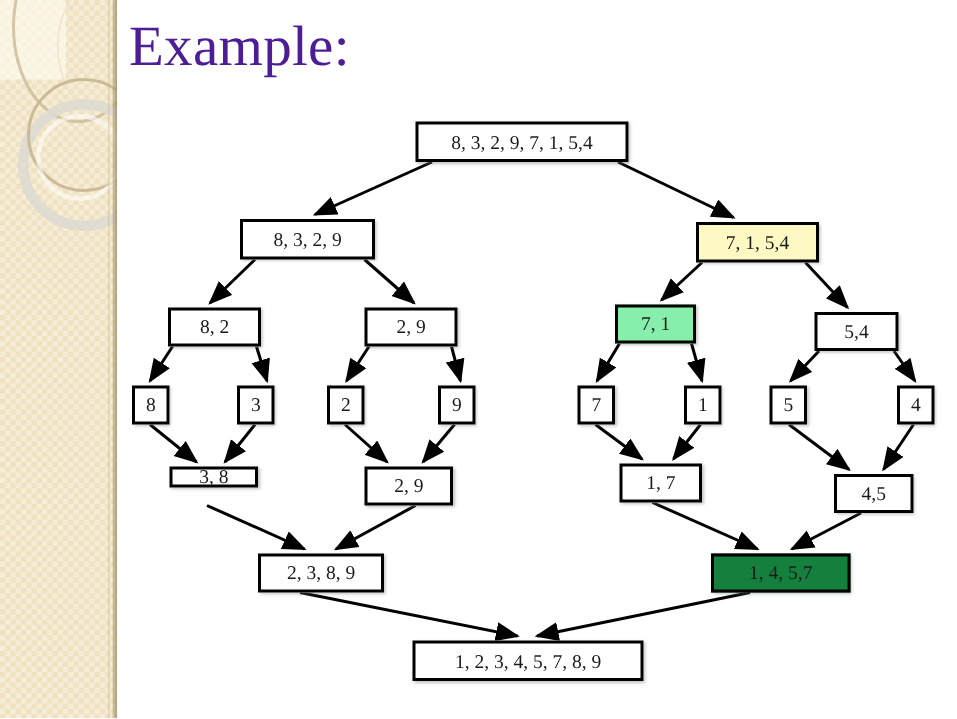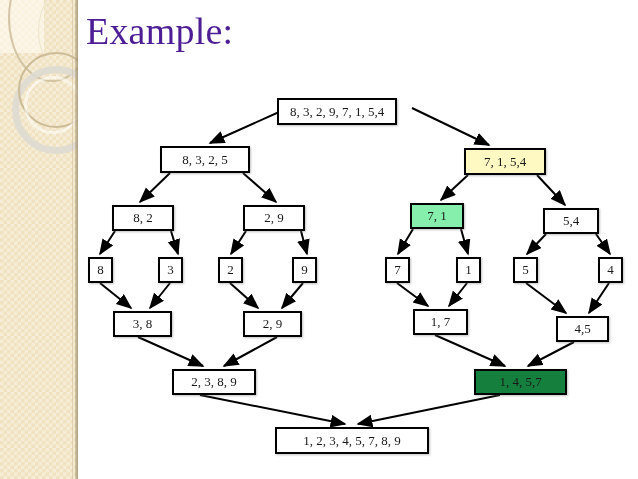--- a/index.html
+++ b/index.html
@@ -182,36 +182,36 @@
           <line x1="609" y1="283" x2="589" y2="313" stroke="#000000" stroke-width="2" marker-end="url(#ah)"></line>
           <line x1="138" y1="337" x2="203" y2="366" stroke="#000000" stroke-width="2" marker-end="url(#ah)"></line>
           <line x1="277" y1="337" x2="224" y2="366" stroke="#000000" stroke-width="2" marker-end="url(#ah)"></line>
           <line x1="435" y1="335" x2="505" y2="366" stroke="#000000" stroke-width="2" marker-end="url(#ah)"></line>
           <line x1="574" y1="342" x2="528" y2="366" stroke="#000000" stroke-width="2" marker-end="url(#ah)"></line>
           <line x1="200" y1="395" x2="345" y2="424" stroke="#000000" stroke-width="2" marker-end="url(#ah)"></line>
           <line x1="500" y1="395" x2="358" y2="424" stroke="#000000" stroke-width="2" marker-end="url(#ah)"></line>
         </g>
     </svg>
     <div id="node-layer">
-        <div class="node" style="left: 277px; top: 81px; width: 120px; height: 27px; border-color: rgb(0, 0, 0); background: rgb(255, 255, 255); margin-top: 17px;">8, 3, 2, 9, 7, 1, 5,4</div>
-        <div class="node" style="left: 160px; top: 146px; width: 90px; height: 27px; border-color: rgb(0, 0, 0); background: rgb(255, 255, 255);">8, 3, 2, 5</div>
+        <div class="node" style="left: 277px; top: 81px; width: 142px; height: 27px; border-color: rgb(0, 0, 0); background: rgb(255, 255, 255);">8, 3, 2, 9, 7, 1, 5,4</div>
+        <div class="node" style="left: 160px; top: 146px; width: 90px; height: 27px; border-color: rgb(0, 0, 0); background: rgb(255, 255, 255);">8, 3, 2, 9</div>
         <div class="node" style="left: 464px; top: 148px; width: 82px; height: 27px; border-color: rgb(0, 0, 0); background: #fef9c3;">7, 1, 5,4</div>
         <div class="node" style="left: 112px; top: 205px; width: 62px; height: 26px; border-color: rgb(0, 0, 0); background: rgb(255, 255, 255);">8, 2</div>
         <div class="node" style="left: 243px; top: 205px; width: 62px; height: 26px; border-color: rgb(0, 0, 0); background: rgb(255, 255, 255);">2, 9</div>
         <div class="node" style="left: 410px; top: 203px; width: 54px; height: 26px; border-color: rgb(0, 0, 0); background: #86efac;">7, 1</div>
         <div class="node" style="left: 543px; top: 208px; width: 56px; height: 26px; border-color: rgb(0, 0, 0); background: rgb(255, 255, 255);">5,4</div>
         <div class="node" style="left: 88px; top: 257px; width: 25px; height: 26px; border-color: rgb(0, 0, 0); background: rgb(255, 255, 255);">8</div>
         <div class="node" style="left: 158px; top: 257px; width: 25px; height: 26px; border-color: rgb(0, 0, 0); background: rgb(255, 255, 255);">3</div>
         <div class="node" style="left: 218px; top: 257px; width: 25px; height: 26px; border-color: rgb(0, 0, 0); background: rgb(255, 255, 255);">2</div>
         <div class="node" style="left: 292px; top: 257px; width: 25px; height: 26px; border-color: rgb(0, 0, 0); background: rgb(255, 255, 255);">9</div>
         <div class="node" style="left: 385px; top: 257px; width: 25px; height: 26px; border-color: rgb(0, 0, 0); background: rgb(255, 255, 255);">7</div>
         <div class="node" style="left: 456px; top: 257px; width: 25px; height: 26px; border-color: rgb(0, 0, 0); background: rgb(255, 255, 255);">1</div>
         <div class="node" style="left: 513px; top: 257px; width: 25px; height: 26px; border-color: rgb(0, 0, 0); background: rgb(255, 255, 255);">5</div>
         <div class="node" style="left: 598px; top: 257px; width: 25px; height: 26px; border-color: rgb(0, 0, 0); background: rgb(255, 255, 255);">4</div>
-        <div class="node" style="left: 113px; top: 311px; width: 59px; height: 26px; border-color: rgb(0, 0, 0); background: rgb(255, 255, 255);">3, 8</div>
+        <div class="node" style="left: 113px; top: 311px; width: 59px; height: 14px; border-color: rgb(0, 0, 0); background: rgb(255, 255, 255);">3, 8</div>
         <div class="node" style="left: 243px; top: 311px; width: 59px; height: 26px; border-color: rgb(0, 0, 0); background: rgb(255, 255, 255);">2, 9</div>
         <div class="node" style="left: 413px; top: 309px; width: 55px; height: 26px; border-color: rgb(0, 0, 0); background: rgb(255, 255, 255);">1, 7</div>
         <div class="node" style="left: 556px; top: 316px; width: 53px; height: 26px; border-color: rgb(0, 0, 0); background: rgb(255, 255, 255); font-family: Liberation Serif, serif;">4,5</div>
         <div class="node" style="left: 172px; top: 369px; width: 84px; height: 26px; border-color: rgb(0, 0, 0); background: rgb(255, 255, 255);">2, 3, 8, 9</div>
         <div class="node" style="left: 474px; top: 369px; width: 93px; height: 26px; border-color: rgb(0, 0, 0); background: #15803d;">1, 4, 5,7</div>
         <div class="node" style="left: 275px; top: 427px; width: 154px; height: 27px; border-color: rgb(0, 0, 0); background: rgb(255, 255, 255);">1, 2, 3, 4, 5, 7, 8, 9</div>
       </div>
   </div>
 
 </div>

